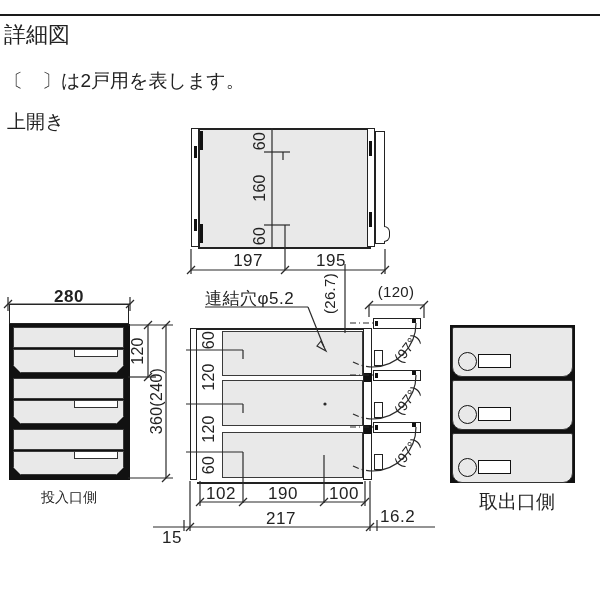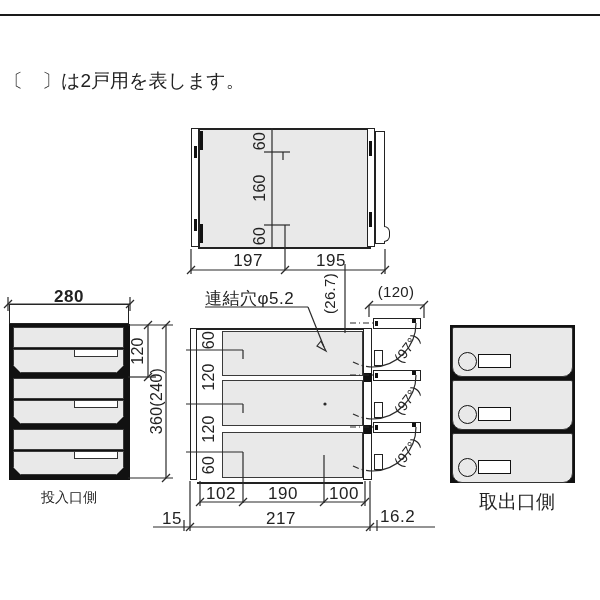--- a/index.html
+++ b/index.html
@@ -24,21 +24,23 @@
   .plate{position:absolute;width:31px;height:12px;border:1.5px solid #111;background:#fff;}
   .blk{position:absolute;background:#111;}
 </style>
 </head>
 <body>
 
 <div id="stage">
 
   <div class="abs" style="left:0;top:14px;width:600px;border-top:2px solid #1a1a1a;"></div>
 
+  <div class="txt" style="left:4px;top:20px;font-size:22px;">詳細図</div>
   <div class="txt" style="left:4px;top:68px;font-size:19px;text-align:center;">〔　〕は2戸用を表します。</div>
+  <div class="txt" style="left:7px;top:109px;font-size:19px;">上開き</div>
 
   <div>
     <div class="abs bordered" style="left:191px;top:128px;width:6px;height:117px;"></div>
     <div class="blk" style="left:194px;top:146px;width:3px;height:12px;"></div>
     <div class="blk" style="left:194px;top:219px;width:3px;height:12px;"></div>
 
     <div class="abs panel" style="left:198px;top:128px;width:169px;height:117px;border:2px solid #222;"></div>
     <div class="blk" style="left:200px;top:131px;width:3px;height:19px;"></div>
     <div class="blk" style="left:200px;top:224px;width:3px;height:19px;"></div>
 
@@ -121,21 +123,21 @@
     <div class="abs bordered" style="left:374px;top:402px;width:7px;height:14px;"></div>
     <div class="abs bordered" style="left:374px;top:454px;width:7px;height:14px;"></div>
 
     <div class="txt dimS ctr" style="left:382px;top:340px;width:50px;transform:rotate(-52deg);font-size:14px;">(97°)</div>
     <div class="txt dimS ctr" style="left:382px;top:392px;width:50px;transform:rotate(-52deg);font-size:14px;">(97°)</div>
     <div class="txt dimS ctr" style="left:382px;top:444px;width:50px;transform:rotate(-52deg);font-size:14px;">(97°)</div>
 
     <div class="txt dim ctr" style="left:196px;top:484px;width:50px;">102</div>
     <div class="txt dim ctr" style="left:258px;top:484px;width:50px;">190</div>
     <div class="txt dim ctr" style="left:319px;top:484px;width:50px;">100</div>
-    <div class="txt dim" style="left:142px;top:509px;width:40px;text-align:right;">15</div>
+    <div class="txt dim" style="left:142px;top:528px;width:40px;text-align:right;">15</div>
     <div class="txt dim ctr" style="left:256px;top:509px;width:50px;">217</div>
     <div class="txt dim" style="left:380px;top:507px;">16.2</div>
   </div>
 
   <div>
     <div class="abs" style="left:450px;top:325px;width:125px;height:158px;background:#111;">
       <div class="rdoor" style="left:2px;top:2px;width:119px;height:48px;">
         <div class="lock" style="left:5px;top:24px;"></div>
         <div class="plate" style="left:25px;top:26px;"></div>
       </div>

